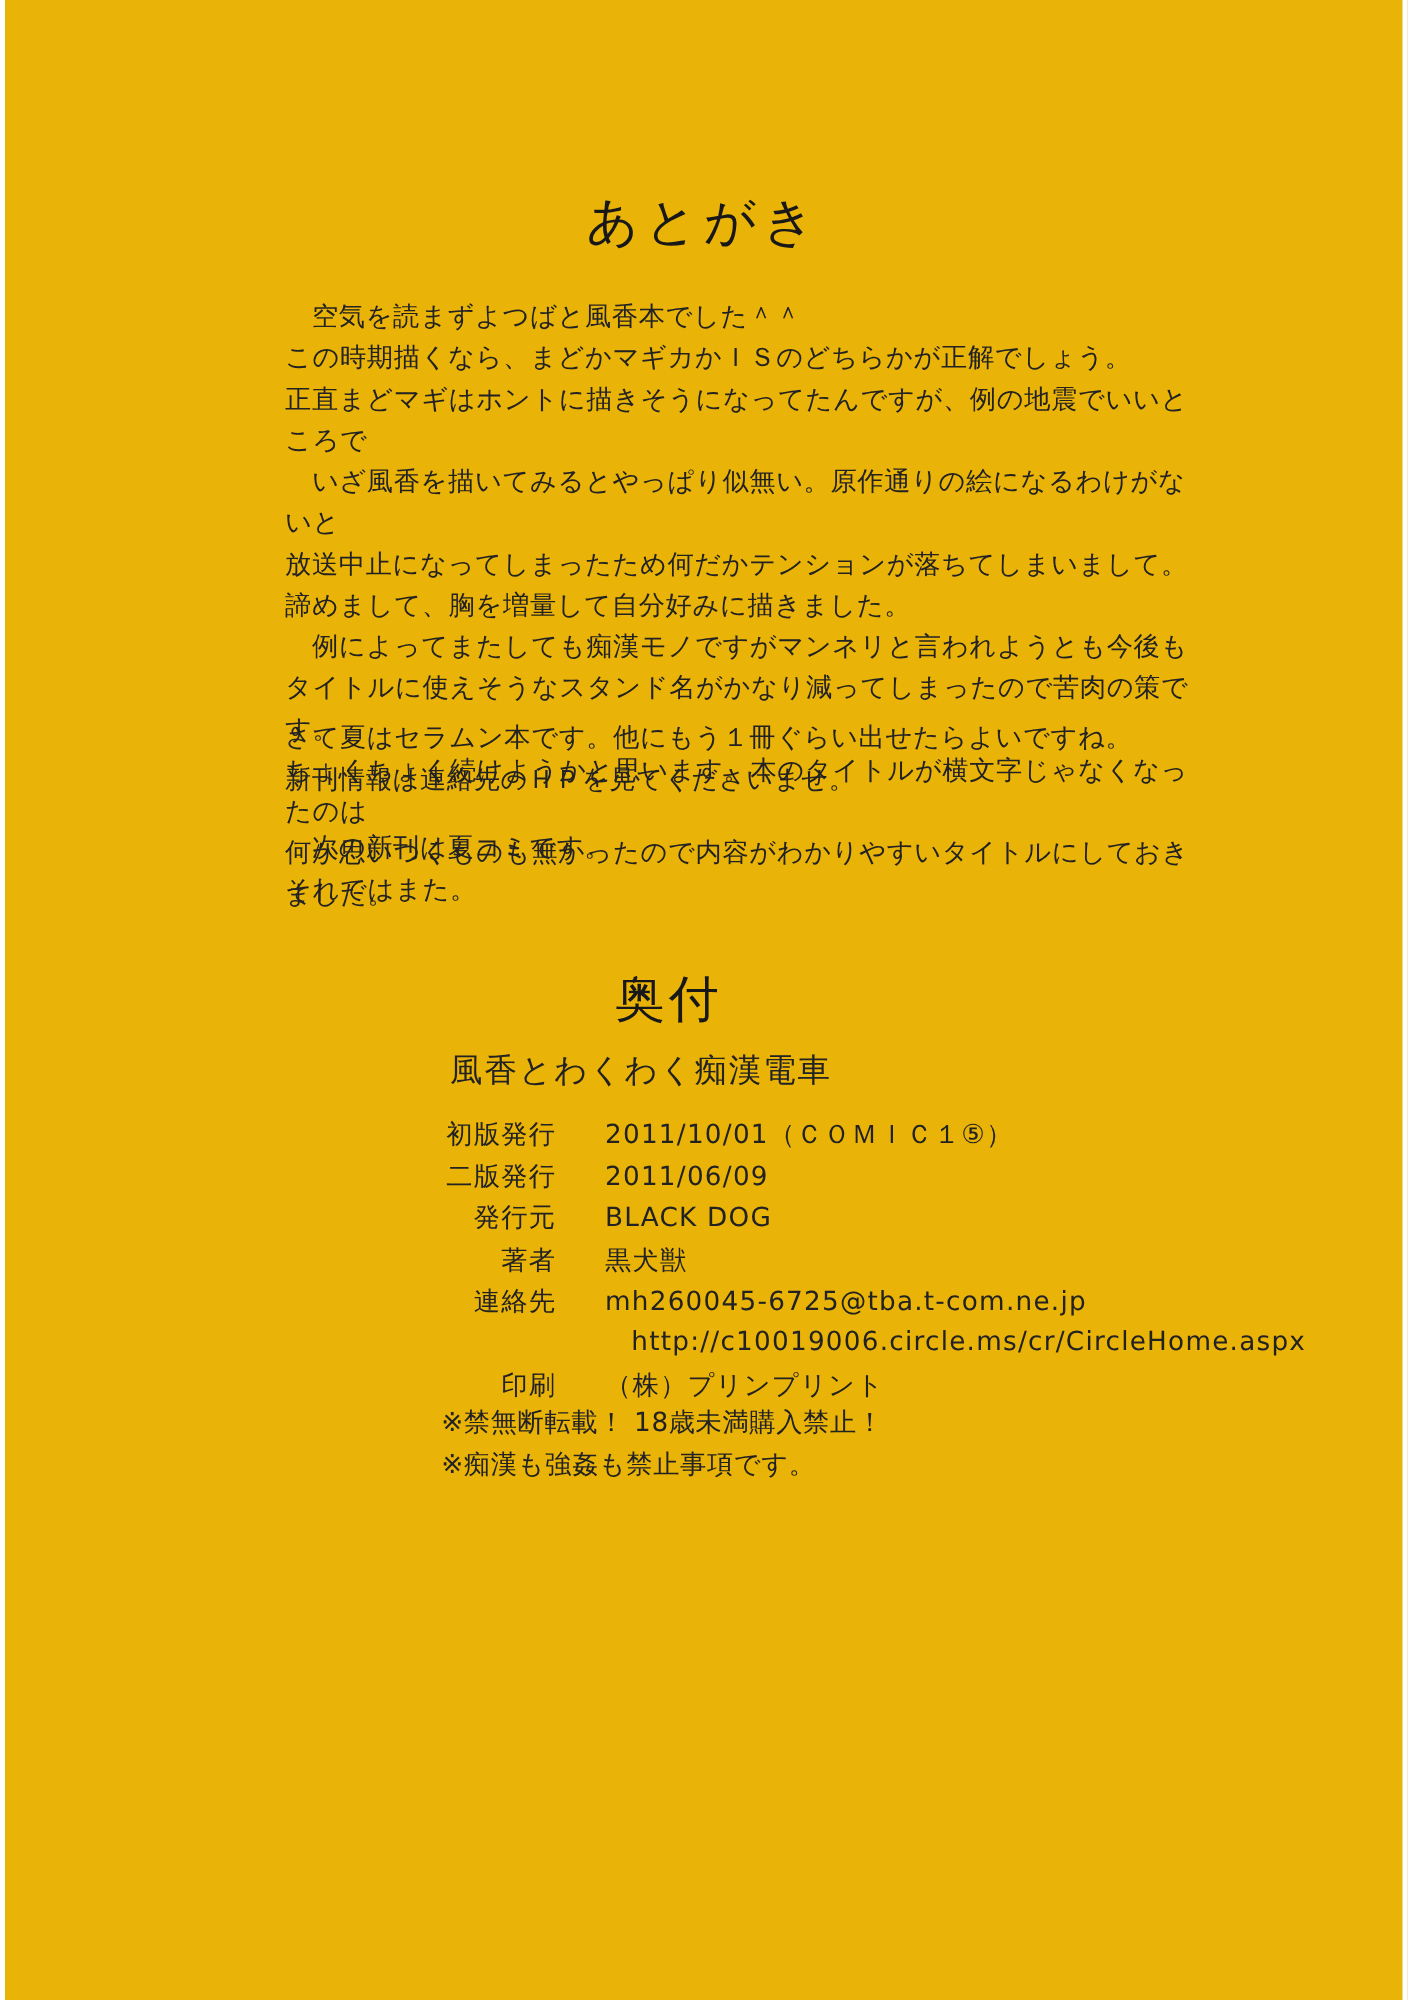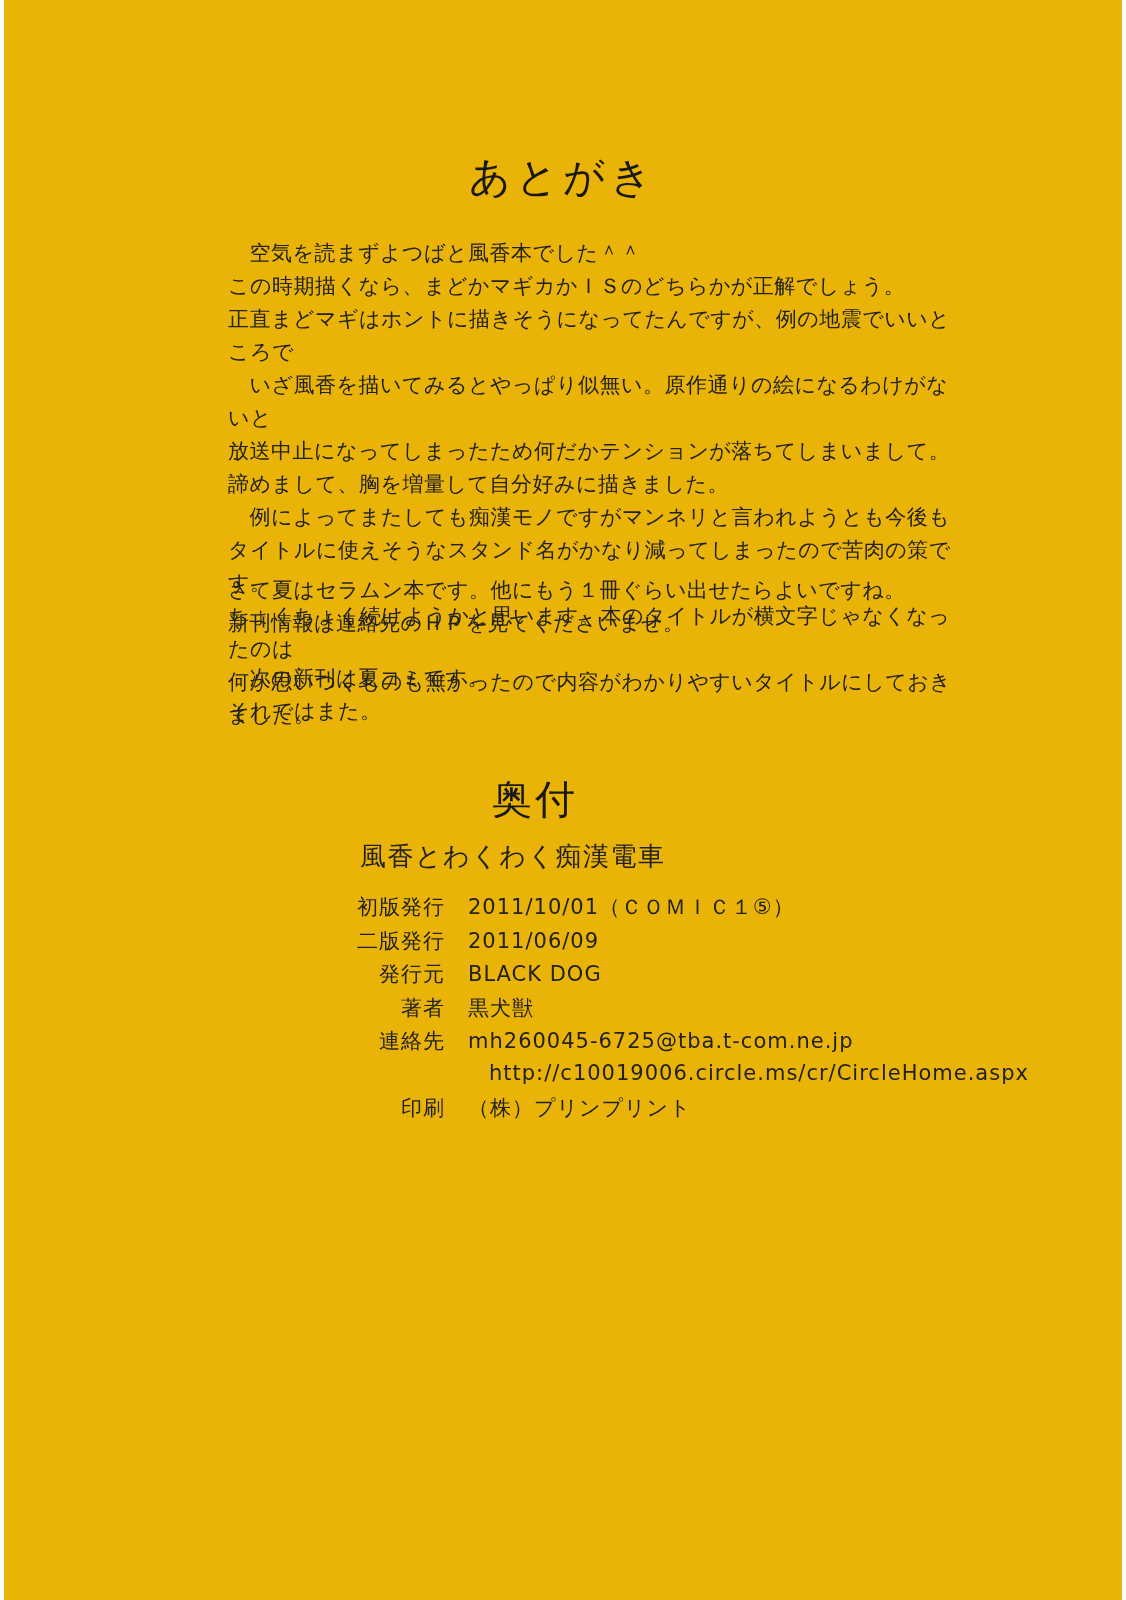--- a/index.html
+++ b/index.html
@@ -72,20 +72,21 @@
     top: 893px;
     left: 0;
     width: 100%;
     font-size: 21px;
     color: #222222;
   }
   .crow {
     display: flex;
     align-items: baseline;
     height: 33.5px;
+    gap: 16px;
   }
   .clabel {
     width: 441px;
     text-align: right;
     letter-spacing: 1px;
     white-space: pre;
   }
   .cvalue {
     margin-left: 23px;
     letter-spacing: 1px;
@@ -161,14 +162,18 @@
     <div class="crow url-row">
       <span class="clabel"></span>
       <span class="cvalue">http://c10019006.circle.ms/cr/CircleHome.aspx</span>
     </div>
     <div class="crow">
       <span class="clabel">印刷</span>
       <span class="cvalue">（株）プリンプリント</span>
     </div>
   </div>
 
+  <div class="notices">
+    <div class="notice">※禁無断転載！ 18歳未満購入禁止！</div>
+    <div class="notice">※痴漢も強姦も禁止事項です。</div>
+  </div>
 
 </div>
 
 </body></html>

